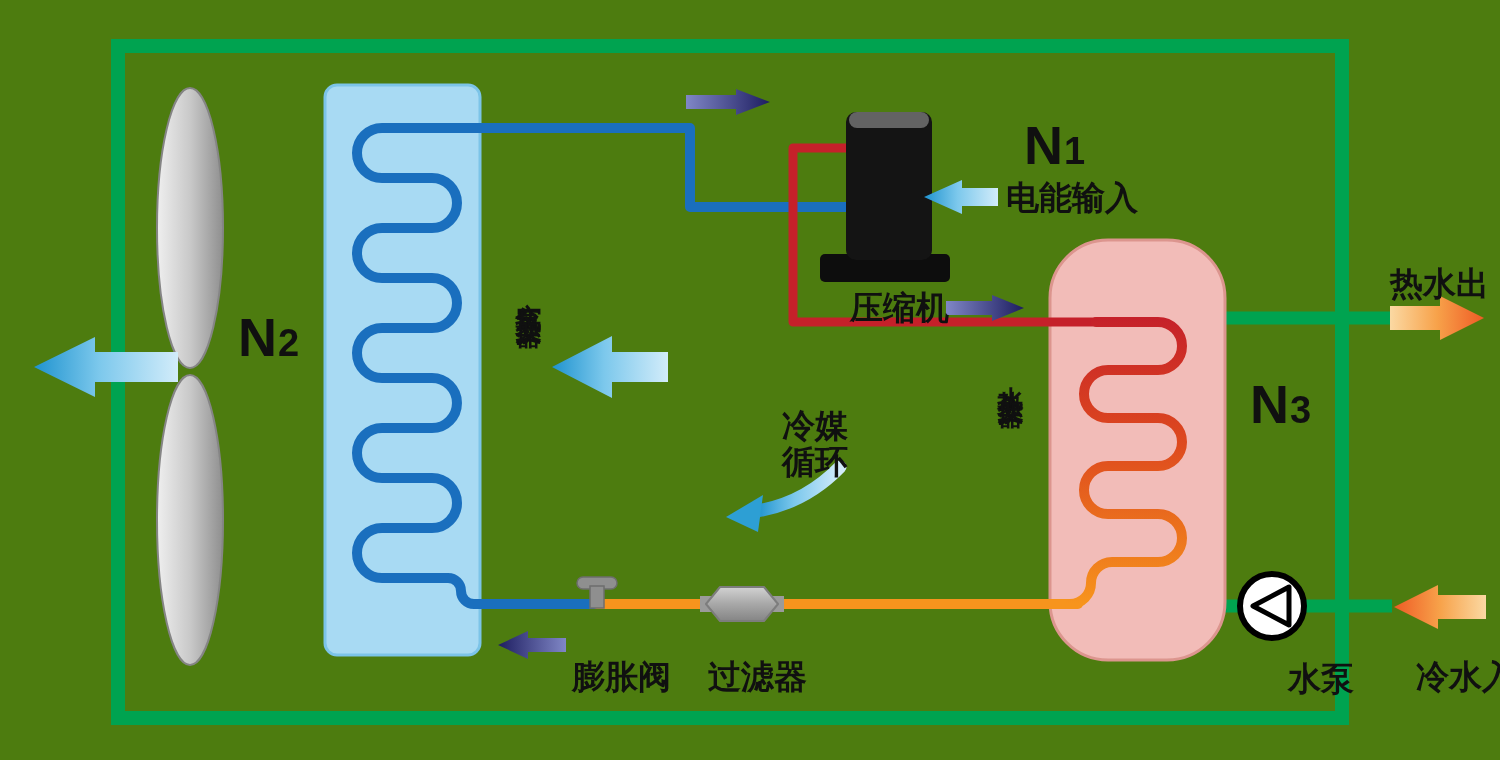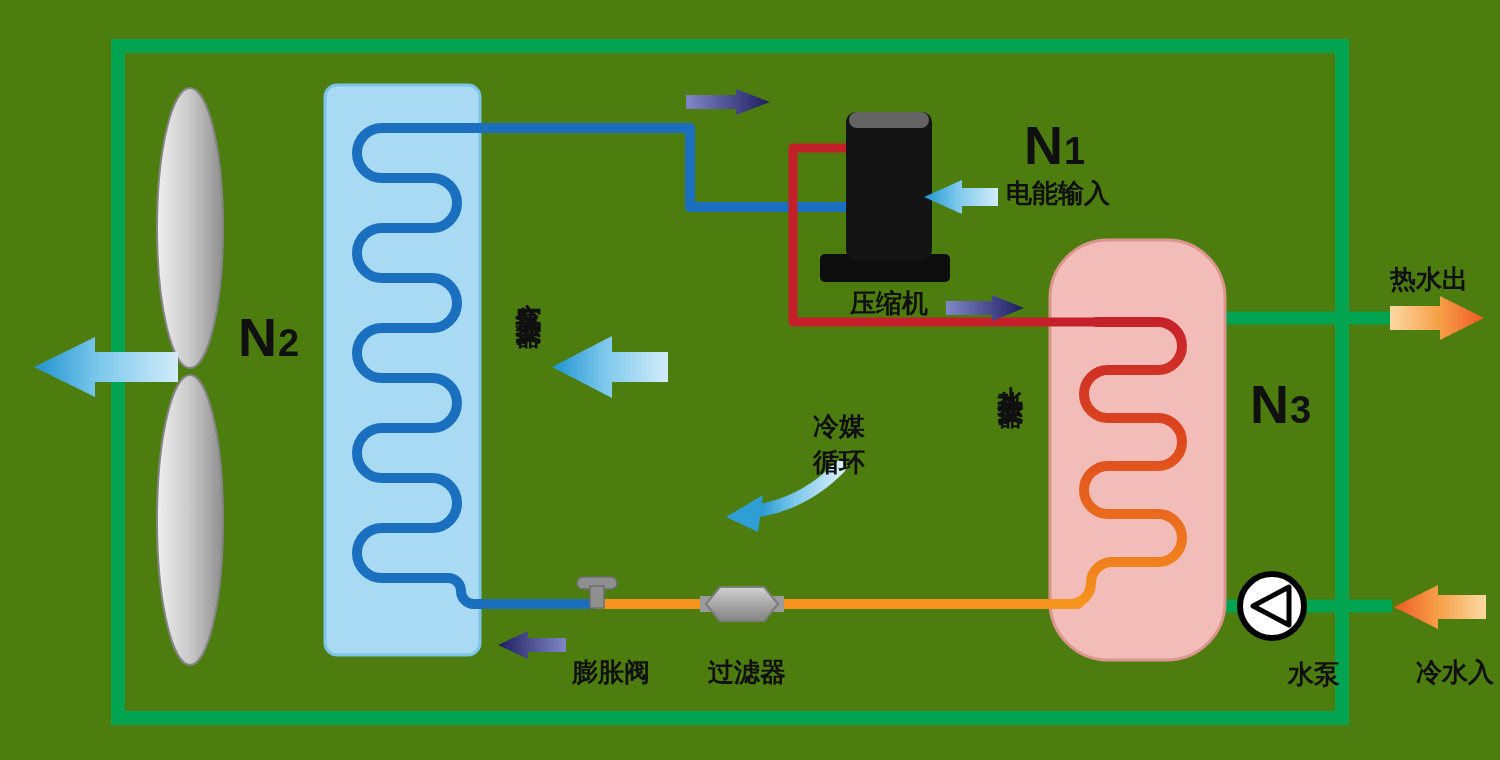--- a/index.html
+++ b/index.html
@@ -2,26 +2,26 @@
 <html><head>
 <meta charset="utf-8">
 <style>
   html,body{margin:0;padding:0;background:#ffffff;}
   #stage{
     position:relative;width:1500px;height:760px;background:#4d7c0f;overflow:hidden;
     font-family:"Liberation Sans","DejaVu Sans",sans-serif;
   }
   #pipes{position:absolute;left:0;top:0;width:1500px;height:760px;}
   .lbl{position:absolute;font-weight:bold;color:#101010;white-space:nowrap;}
-  .zh{font-size:26px;}
+  .zh{font-size:33px;}
   .vert{writing-mode:vertical-rl;text-orientation:upright;letter-spacing:4px;font-size:26px;line-height:1;}
   .nbig{font-size:54px;font-weight:bold;letter-spacing:1px;}
   .nsub{font-size:38px;font-weight:bold;}
   .nlines{line-height:33px;}
-  .center{text-align:right;}
+  .center{text-align:center;}
 </style>
 </head>
 <body>
 
 <div id="stage">
 
   <svg id="pipes" viewBox="0 0 1500 760">
     <defs>
       <linearGradient id="blueLeft" x1="1" y1="0" x2="0" y2="0">
         <stop offset="0" stop-color="#d2ecfa"></stop>

